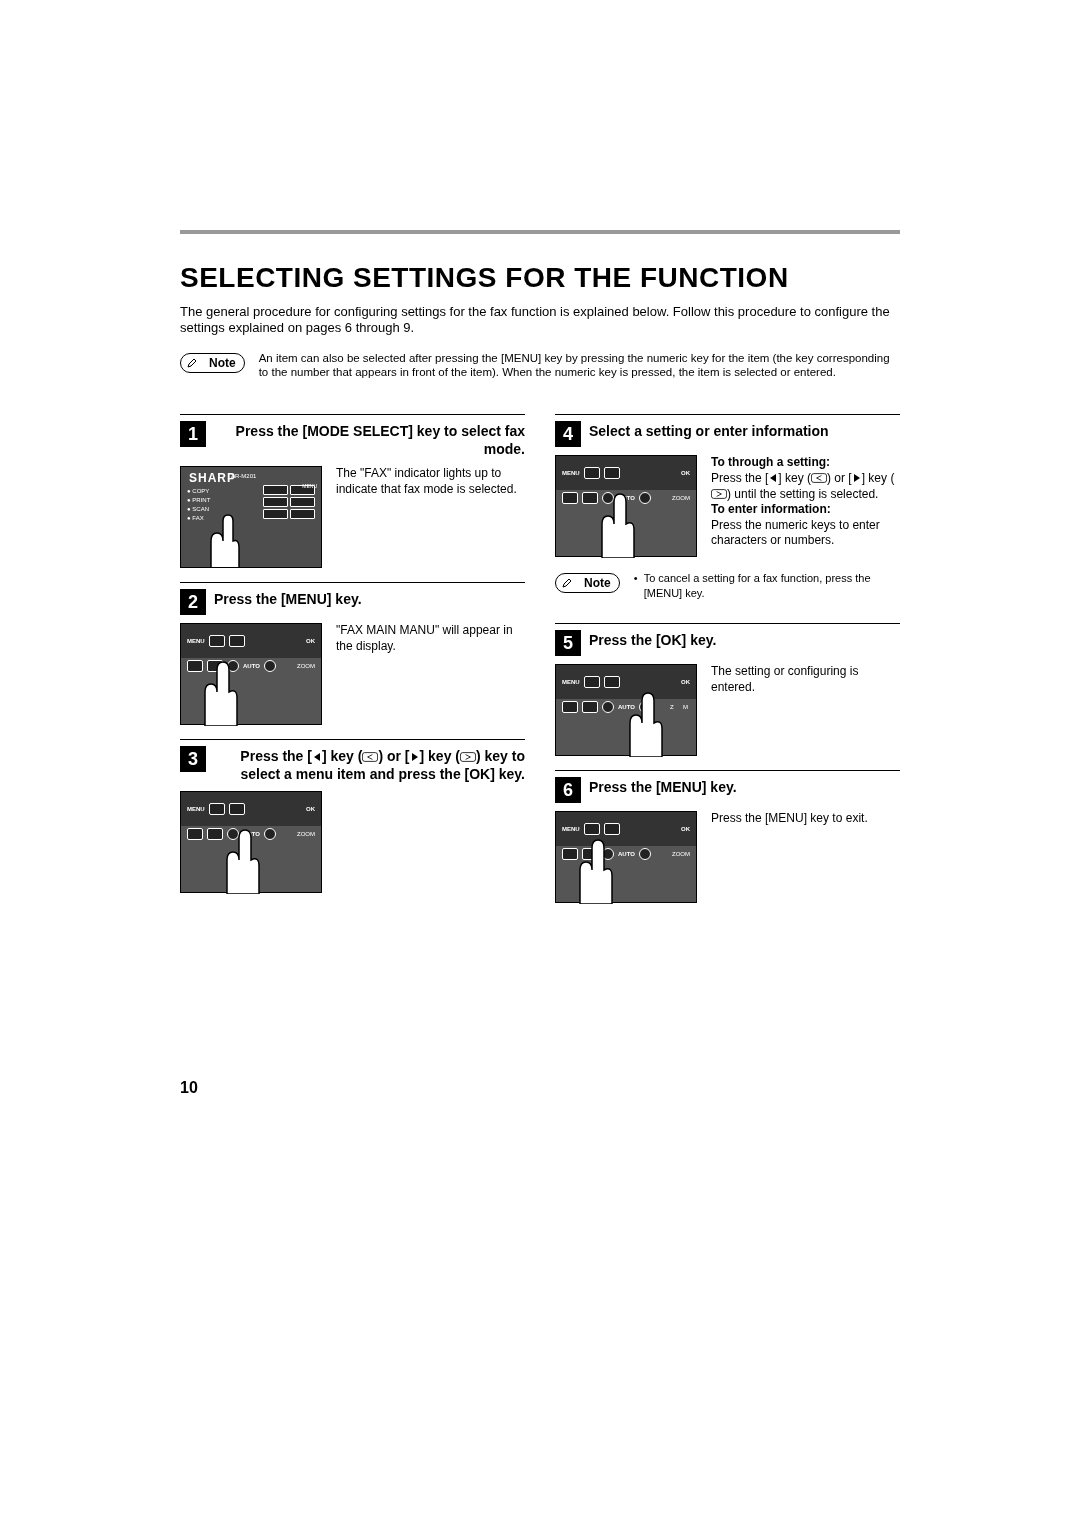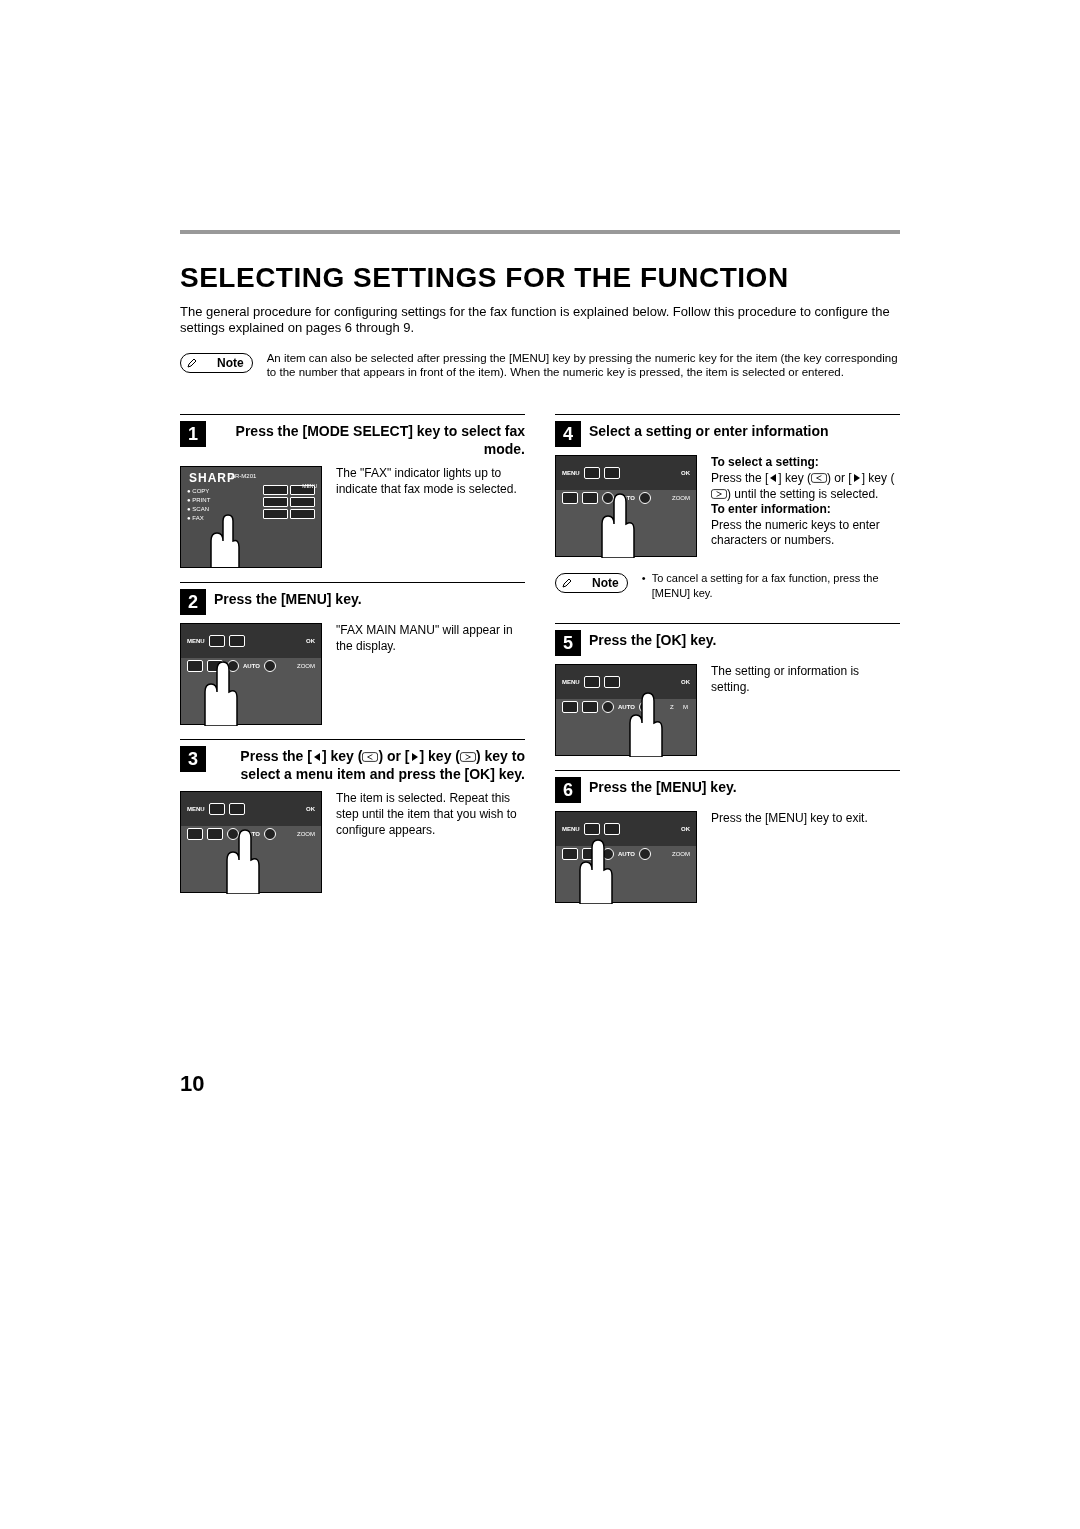--- a/index.html
+++ b/index.html
@@ -47,21 +47,21 @@
   }
   .note-badge {
     flex: 0 0 auto;
     border: 1.5px solid #000;
     border-radius: 14px;
     padding: 2px 8px 2px 6px;
     font-size: 12px;
     font-weight: 600;
     display: inline-flex;
     align-items: center;
-    gap: 20px;
+    gap: 12px;
     margin-top: 2px;
   }
   .note-text {
     font-size: 11.5px;
     line-height: 1.3;
   }
   .two-col {
     display: flex;
     gap: 30px;
   }
@@ -260,21 +260,21 @@
     padding: 0 4px;
     font-size: 10px;
     line-height: 12px;
     vertical-align: 1px;
     background: #fff;
   }
   .page-number {
     position: absolute;
     left: 180px;
     bottom: 432px;
-    font-size: 22px;
+    font-size: 16px;
     font-weight: 700;
     text-align: center;
   }
   svg.pencil {
     width: 10px;
     height: 10px;
   }
   svg.arrow-in-box {
     width: 16px;
     height: 10px;
@@ -405,21 +405,20 @@
                 <div class="btn-rect"></div>
               <div class="btn-round"></div>
               <span class="label-white">AUTO</span>
               <div class="btn-round"></div>
               <span class="zoom-txt">ZOOM</span>
             </div>
             <svg class="hand" viewBox="0 0 90 70" style="left:28px">
               <path d="M18 70 L18 36 Q18 28 24 28 Q30 28 30 36 L30 14 Q30 6 36 6 Q42 6 42 14 L42 36 Q50 32 50 42 L50 70 Z" fill="#fff" stroke="#000" stroke-width="1.5"></path>
             </svg>
           </div>
-          <div class="txt">The item is selected. Repeat this step until the item that you wish to configure appears.</div>
         </div>
       </div>
 
       <div class="col">
 
         <div class="step-rule"></div>
         <div class="step-head">
           <span class="step-num">4</span>
           <span class="step-title">Select a setting or enter information</span>
         </div>
@@ -437,21 +436,21 @@
               <div class="btn-round"></div>
               <span class="label-white">AUTO</span>
               <div class="btn-round"></div>
               <span class="zoom-txt">ZOOM</span>
             </div>
             <svg class="hand" viewBox="0 0 90 70" style="left:28px">
               <path d="M18 70 L18 36 Q18 28 24 28 Q30 28 30 36 L30 14 Q30 6 36 6 Q42 6 42 14 L42 36 Q50 32 50 42 L50 70 Z" fill="#fff" stroke="#000" stroke-width="1.5"></path>
             </svg>
           </div>
           <div class="txt">
-            <span class="sub">To select a setting:</span><br>
+            <span class="sub">To through a setting:</span><br>
             <span>Press the [</span><svg class="tri" viewBox="0 0 10 10">
                 <path d="M8 1 L2 5 L8 9 Z" fill="#000"></path>
               </svg><span>] key (</span><svg class="arrow-in-box" viewBox="0 0 20 12">
                 <rect x="0.5" y="0.5" width="19" height="11" rx="3" fill="none" stroke="#000"></rect>
                 <path d="M13 3 L7 6 L13 9" fill="none" stroke="#000"></path>
               </svg><span>) or [</span><svg class="tri" viewBox="0 0 10 10">
                 <path d="M2 1 L8 5 L2 9 Z" fill="#000"></path>
               </svg><span>] key (</span><svg class="arrow-in-box" viewBox="0 0 20 12">
                 <rect x="0.5" y="0.5" width="19" height="11" rx="3" fill="none" stroke="#000"></rect>
                 <path d="M7 3 L13 6 L7 9" fill="none" stroke="#000"></path>
@@ -491,21 +490,21 @@
                 <div class="btn-rect"></div>
               <div class="btn-round"></div>
               <span class="label-white">AUTO</span>
               <div class="btn-round"></div>
               <span class="zoom-txt" style="letter-spacing:2px">Z&nbsp;&nbsp;M</span>
             </div>
             <svg class="hand" viewBox="0 0 90 70" style="left:56px">
               <path d="M18 70 L18 36 Q18 28 24 28 Q30 28 30 36 L30 14 Q30 6 36 6 Q42 6 42 14 L42 36 Q50 32 50 42 L50 70 Z" fill="#fff" stroke="#000" stroke-width="1.5"></path>
             </svg>
           </div>
-          <div class="txt">The setting or information is setting.</div>
+          <div class="txt">The setting or configuring is entered.</div>
         </div>
 
         <div class="step-rule"></div>
         <div class="step-head">
           <span class="step-num">6</span>
           <span class="step-title">Press the [MENU] key.</span>
         </div>
         <div class="step-body">
           <div class="panel-illus small">
             <div class="top-strip">

